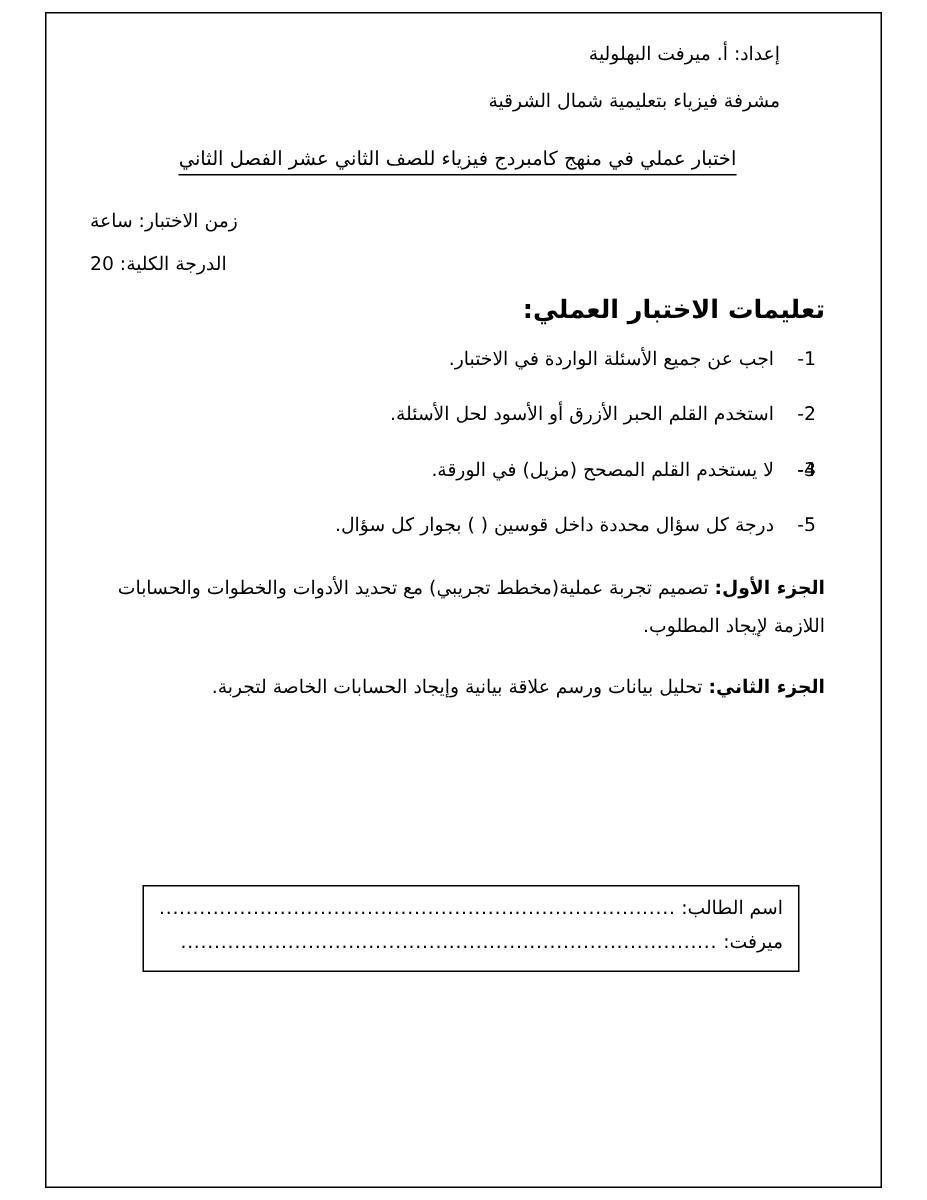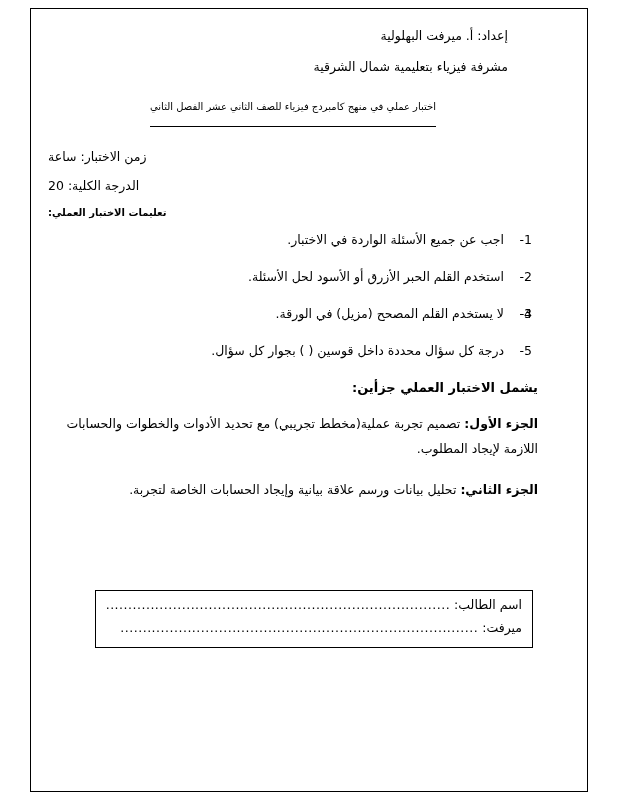--- a/index.html
+++ b/index.html
@@ -30,21 +30,21 @@
     top: 8px;
     width: 558px;
     height: 784px;
     border: 1px solid #000000;
     box-sizing: border-box;
     pointer-events: none;
   }
 
   .content {
     position: absolute;
-    left: 48px;
+    left: 60px;
     top: 30px;
     width: 490px;
     direction: rtl;
     text-align: right;
   }
 
   .line {
     font-size: 12.5px;
     line-height: 1.0;
     white-space: nowrap;
@@ -54,36 +54,36 @@
   
   .hdr-author   { margin-right: 30px; margin-bottom: 18px; }
   .hdr-role     { margin-right: 30px; margin-bottom: 22px; }
 
   .title-row {
     text-align: center;
     margin-bottom: 22px;
   }
   .title-text {
     display: inline-block;
-    font-size: 10px;
+    font-size: 13px;
     border-bottom: 1px solid #000;
-    padding-bottom: 14px;
+    padding-bottom: 2px;
     white-space: nowrap;
   }
 
   .meta-row {
     text-align: left;
     font-size: 12.5px;
     margin-bottom: 14px;
   }
 
   .section-head {
-    font-size: 10px;
+    font-size: 17px;
     font-weight: bold;
-    text-align: left;
+    text-align: right;
     margin-top: 8px;
     margin-bottom: 14px;
   }
 
   ol.instructions {
     list-style: none;
     margin: 0;
     padding: 0;
   }
   ol.instructions li {
@@ -185,21 +185,20 @@
       <li>
         <span class="num">4-</span>
         <span>لا يستخدم القلم المصحح (مزيل) في الورقة.</span>
       </li>
       <li>
         <span class="num">5-</span>
         <span>درجة كل سؤال محددة داخل قوسين (  ) بجوار كل سؤال.</span>
       </li>
     </ol>
 
-    <div class="parts-head">يشمل الاختبار العملي جزأين:</div>
 
     <div class="part-para">
       <span class="part-label">الجزء الأول:</span><span> تصميم تجربة عملية(مخطط تجريبي) مع تحديد الأدوات والخطوات والحسابات اللازمة لإيجاد المطلوب.</span>
     </div>
 
     <div class="part-para part-two">
       <span class="part-label">الجزء الثاني:</span><span> تحليل بيانات ورسم علاقة بيانية وإيجاد الحسابات الخاصة لتجربة.</span>
     </div>
 
   </div>

